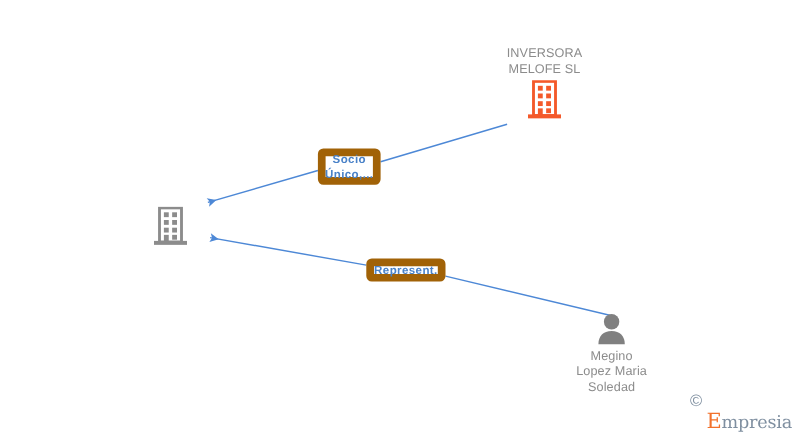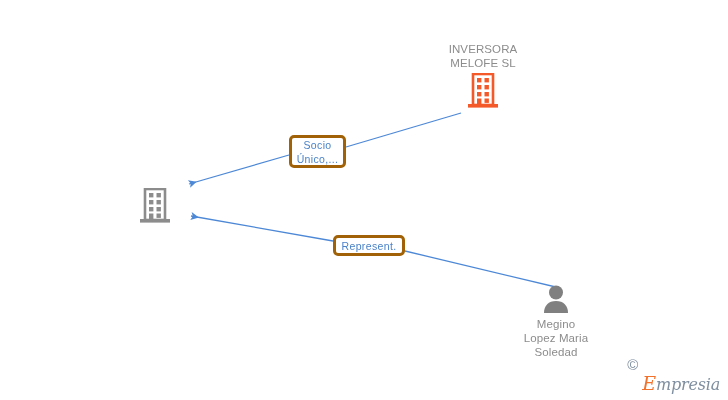--- a/index.html
+++ b/index.html
@@ -43,52 +43,52 @@
   }
   .icon-wrap {
     display: flex;
     justify-content: center;
     align-items: center;
   }
 
   
   .relbox {
     position: absolute;
-    border: 3px solid #a16207;
+    border: 7px solid #a16207;
     border-radius: 5px;
     background: #ffffff;
     color: #4a82c8;
     font-size: 10.5px;
     line-height: 14px;
     text-align: center;
     white-space: pre-line;
     letter-spacing: .35px;
     display: flex;
     align-items: center;
     justify-content: center;
     box-sizing: border-box;
+    font-weight: bold;
   }
 
   
   #watermark {
     position: absolute;
     right: 8px;
     bottom: 6px;
     display: flex;
     align-items: center;
     gap: 4px;
     font-size: 16px;
   }
   #watermark .copy {
     color: #7f8fa0;
     font-size: 15px;
   }
   #watermark .brand {
     font-family: "DejaVu Serif", serif;
-    font-style: italic;
     font-size: 16px;
     color: #7f8fa0;
     letter-spacing: -.2px;
     margin-top: 38px;
   }
   #watermark .brand .cap {
     color: #f2712b;
     font-size: 19px;
   }
 </style>
@@ -106,21 +106,21 @@
 
     <path d="M 461,113 L 346,147" stroke="#4d88d6" stroke-width="1.3" fill="none"></path>
 
     <path d="M 289,155 L 189,184" stroke="#4d88d6" stroke-width="1.3" fill="none" marker-end="url(#arrowhead)"></path>
 
     <path d="M 560,288 L 405,251" stroke="#4d88d6" stroke-width="1.3" fill="none"></path>
 
     <path d="M 333,241 L 191,216" stroke="#4d88d6" stroke-width="1.3" fill="none" marker-end="url(#arrowhead)"></path>
   </svg>
 
-  <div class="node" style="left:403px; top:42px; width:160px;">
+  <div class="node" style="left:415px; top:42px; width:160px;">
     <div class="node-label above">INVERSORA
 MELOFE SL</div>
     <div class="icon-wrap">
       <svg width="30" height="36" viewBox="0 0 30 36" xmlns="http://www.w3.org/2000/svg">
         <rect x="5" y="1" width="20" height="31" fill="none" stroke="#f4592a" stroke-width="2.6"></rect>
         <rect x="0" y="31" width="30" height="3.6" fill="#f4592a"></rect>
         <rect x="9" y="5" width="4.4" height="4.4" fill="#f4592a"></rect>
         <rect x="16.5" y="5" width="4.4" height="4.4" fill="#f4592a"></rect>
         <rect x="9" y="12" width="4.4" height="4.4" fill="#f4592a"></rect>
         <rect x="16.5" y="12" width="4.4" height="4.4" fill="#f4592a"></rect>

